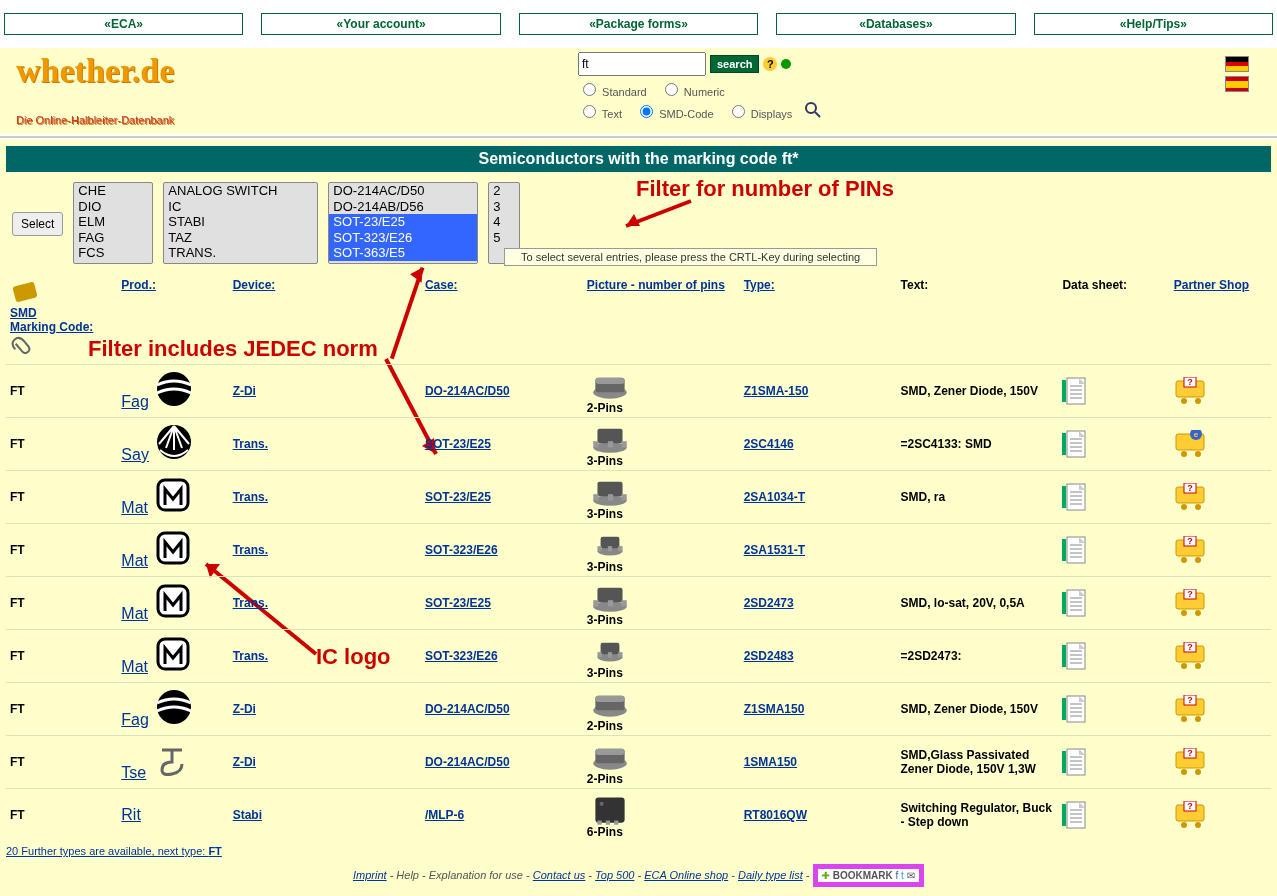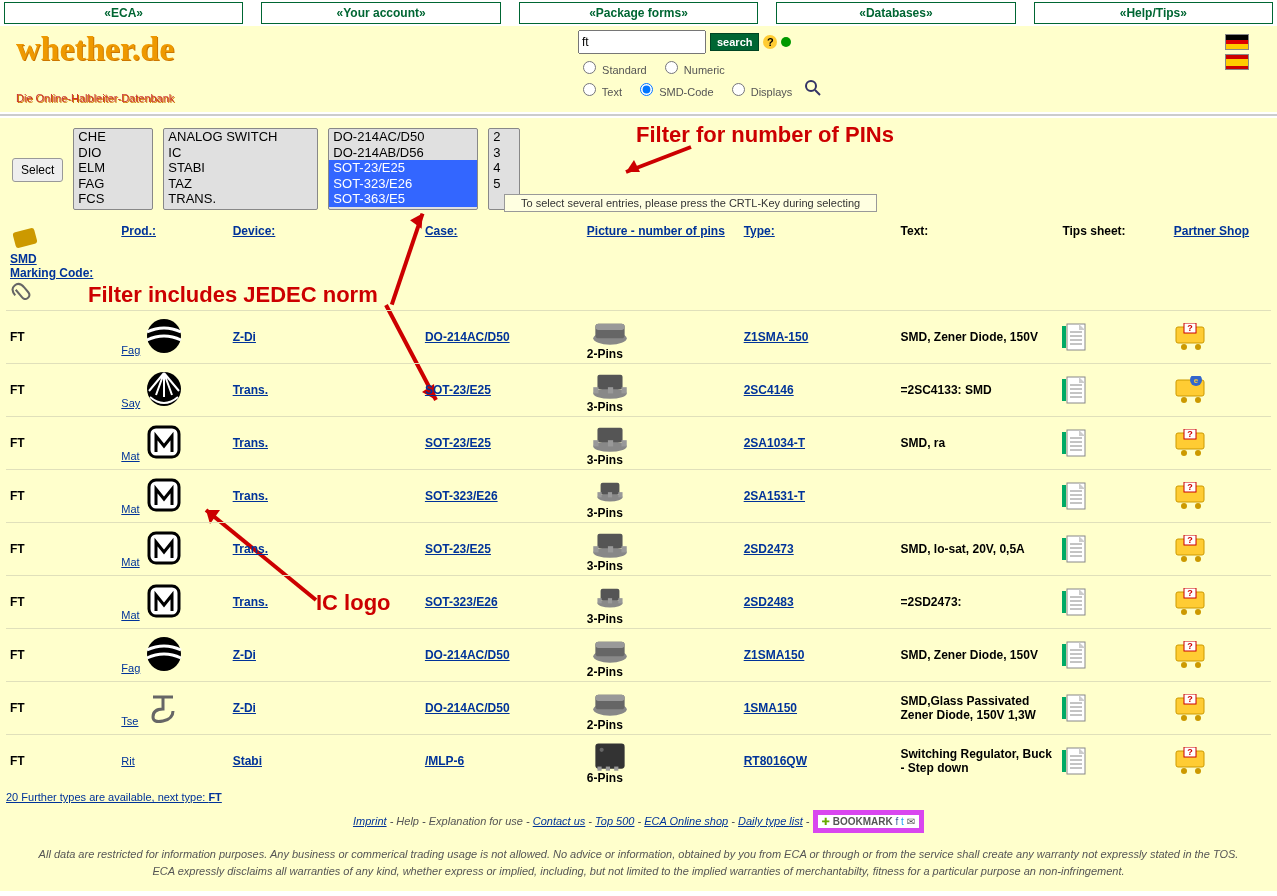--- a/index.html
+++ b/index.html
@@ -1,17 +1,17 @@
 <!DOCTYPE html>
 <html><head>
 <meta charset="utf-8">
 <style>
 body { margin:0; font-family: Verdana, Arial, sans-serif; font-size:11px; background:#fff; color:#000; }
 a { color:#003399; text-decoration:underline; cursor:pointer; }
-.topnav { display:flex; gap:18px; padding:2px 4px; }
+.topnav { display:flex; gap:18px; padding:13px 4px; }
 .topnav .navitem { flex:1; border:1px solid #006633; text-align:center; padding:3px 0; color:#006633; font-weight:bold; font-size:12px; cursor:pointer; }
 .headerbar { background:#ffffcc; display:flex; align-items:flex-start; padding:4px 8px 8px 8px; }
 .logo { font-family: Georgia, serif; font-size:34px; font-weight:bold; color:#ee9900; text-shadow:1px 1px 0 #cc7700; margin-left:8px; }
 .logo .sub { display:block; font-size:11px; font-family: Verdana,Arial,sans-serif; color:#cc3333; font-weight:normal; letter-spacing:0;margin-top:24px; }
 .searcharea { margin-left:auto; color:#555; font-size:11px; }
 .searchrow1 { display:flex; align-items:center; gap:4px; margin-bottom:4px; }
 .searchrow1 input[type=text] { width:120px; font-size:12px; height:18px; }
 .btn-search { background:#006633; color:#fff; border:1px solid #004422; font-size:11px; font-weight:bold; padding:2px 6px; cursor:pointer; }
 .radios label { margin-right:10px; color:#555; }
 .radios { line-height:20px; }
@@ -28,21 +28,21 @@
 .sel-case { height:82px; width:150px; }
 .sel-pins { height:82px; width:32px; }
 .sel-case option.selblue { background:#3366ff; color:#fff; }
 .btn-select { background:#eee; border:1px solid #999; border-radius:3px; padding:4px 8px; cursor:pointer; font-size:12px; margin-left:6px; margin-top:30px;}
 .annot { position:absolute; color:#cc0000; font-weight:bold; font-size:22px; font-family: Arial, sans-serif; pointer-events:none; }
 .tooltip { position:absolute; background:#ffffe1; border:1px solid #999; padding:2px 16px; font-size:11px; color:#333; }
 .tbl { width:100%; border-collapse:collapse; table-layout:fixed; position:relative; }
 .tbl th { text-align:left; font-weight:bold; color:#003399; font-size:12px; vertical-align:top; padding:4px 4px 10px 4px; }
 .tbl th .nolink { color:#000; text-decoration:none; }
 .tbl td { vertical-align:middle; padding:2px 4px; font-size:12px; border-top:1px solid #e0e0bb; height:44px; }
-.tbl td.small { font-size:11px; }
+.tbl td.small { font-size:16px; }
 .iconbox { width:42px; height:36px; display:inline-block; }
 svg { display:block; }
 .cart { width:34px; height:28px; }
 .sheet { width:24px; height:30px; }
 .footer { text-align:center; font-style:italic; color:#555; padding:6px 30px; font-size:11px; line-height:1.5; }
 .footer a { font-style:italic; }
 .arrow { position:absolute; pointer-events:none; }
 .helpq { display:inline-block; width:14px; height:14px; border-radius:50%; background:#ffcc33; color:#000; text-align:center; font-weight:bold; line-height:14px; font-size:11px; }
 .greendot { display:inline-block; width:10px; height:10px; border-radius:50%; background:#009900; }
 .mag { display:inline-block; width:16px; height:16px; }
@@ -173,20 +173,21 @@
   </div>
   <div class="flags">
     <span class="flag" style="background:linear-gradient(#000 33%,#d00 33% 66%,#fc0 66%)"></span><br>
     <span class="flag" style="background:linear-gradient(#c00 25%,#fc0 25% 75%,#c00 75%)"></span>
   </div>
 </div>
 
 <hr class="sep">
 
 <div class="mainwrap">
+  <div class="titlebar">Semiconductors with the marking code ft*</div>
 
   <div class="filterzone">
     <button class="btn-select">Select</button>
     <select multiple="" class="sel-prod" id="sel-prod">
         <option>CHE</option>
         <option>DIO</option>
         <option>ELM</option>
         <option>FAG</option>
         <option>FCS</option>
       </select>
@@ -260,21 +261,21 @@
           <svg width="24" height="20">
                 <path d="M4 10 Q4 2 10 2 Q16 2 16 10 L16 16 Q16 20 12 20 Q8 20 8 16 L8 6" stroke="#666" stroke-width="2" fill="none" transform="rotate(-40 12 11)"></path>
               </svg>
         </th>
         <th><a>Prod.:</a></th>
         <th><a>Device:</a></th>
         <th><a>Case:</a></th>
         <th><a>Picture - number of pins</a></th>
         <th><a>Type:</a></th>
         <th><span class="nolink">Text:</span></th>
-        <th><span class="nolink">Tips sheet:</span></th>
+        <th><span class="nolink">Data sheet:</span></th>
         <th><a>Partner Shop</a></th>
       </tr>
         </thead>
       <tbody id="tbody">
           <tr>
             <td><b>FT</b></td>
             <td class="small"><a>Fag</a> <svg class="iconbox" viewBox="0 0 40 36">
                 <use href="#logo-fag"></use>
               </svg></td>
             <td><a><b>Z-Di</b></a></td>

